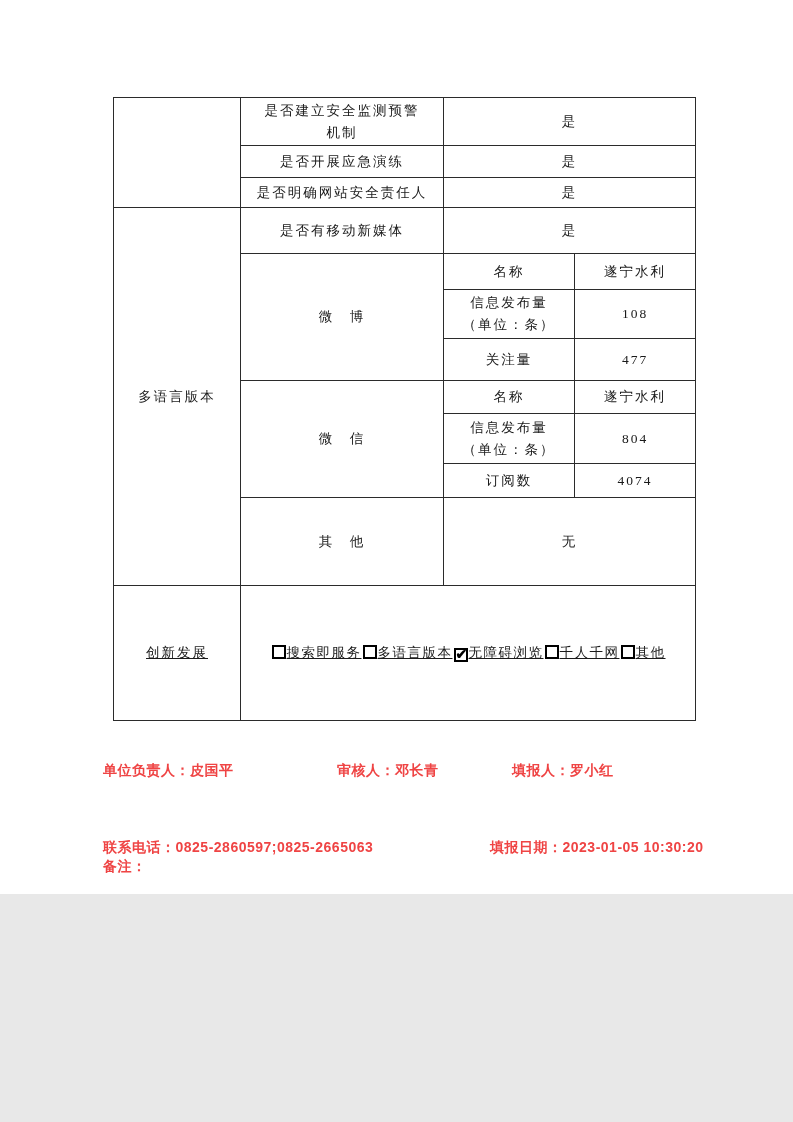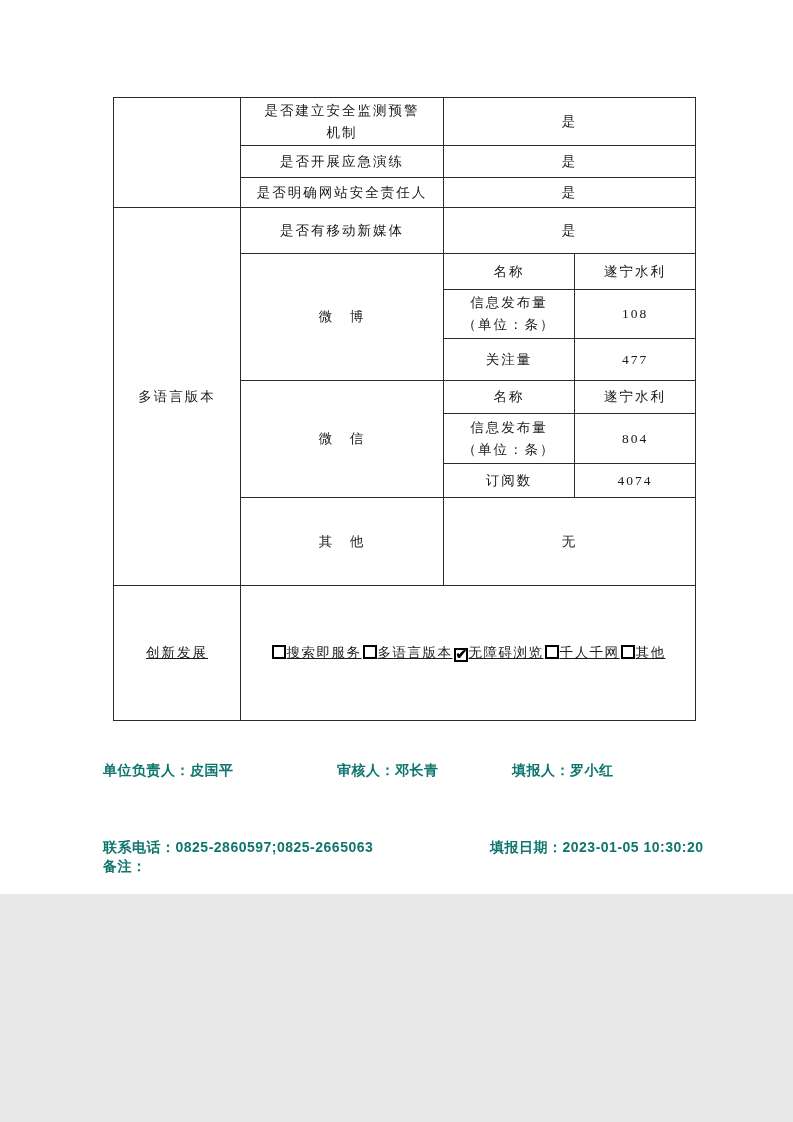--- a/index.html
+++ b/index.html
@@ -63,21 +63,21 @@
   
   .fline {
     position: absolute;
     left: 0;
     width: 100%;
     height: 20px;
     font-family: "Liberation Sans", sans-serif;
     font-weight: bold;
     font-size: 14px;
     letter-spacing: 0.5px;
-    color: #0f766e;
+    color: #ef4444;
   }
   .fline span.fitem { position: absolute; white-space: nowrap; }
   .pos1 { left: 103px; }
   .pos2 { left: 337px; }
   .pos3 { left: 512px; }
   .pos4 { left: 490px; }
 
   .page-number {
     position: absolute;
     top: 1038px;

